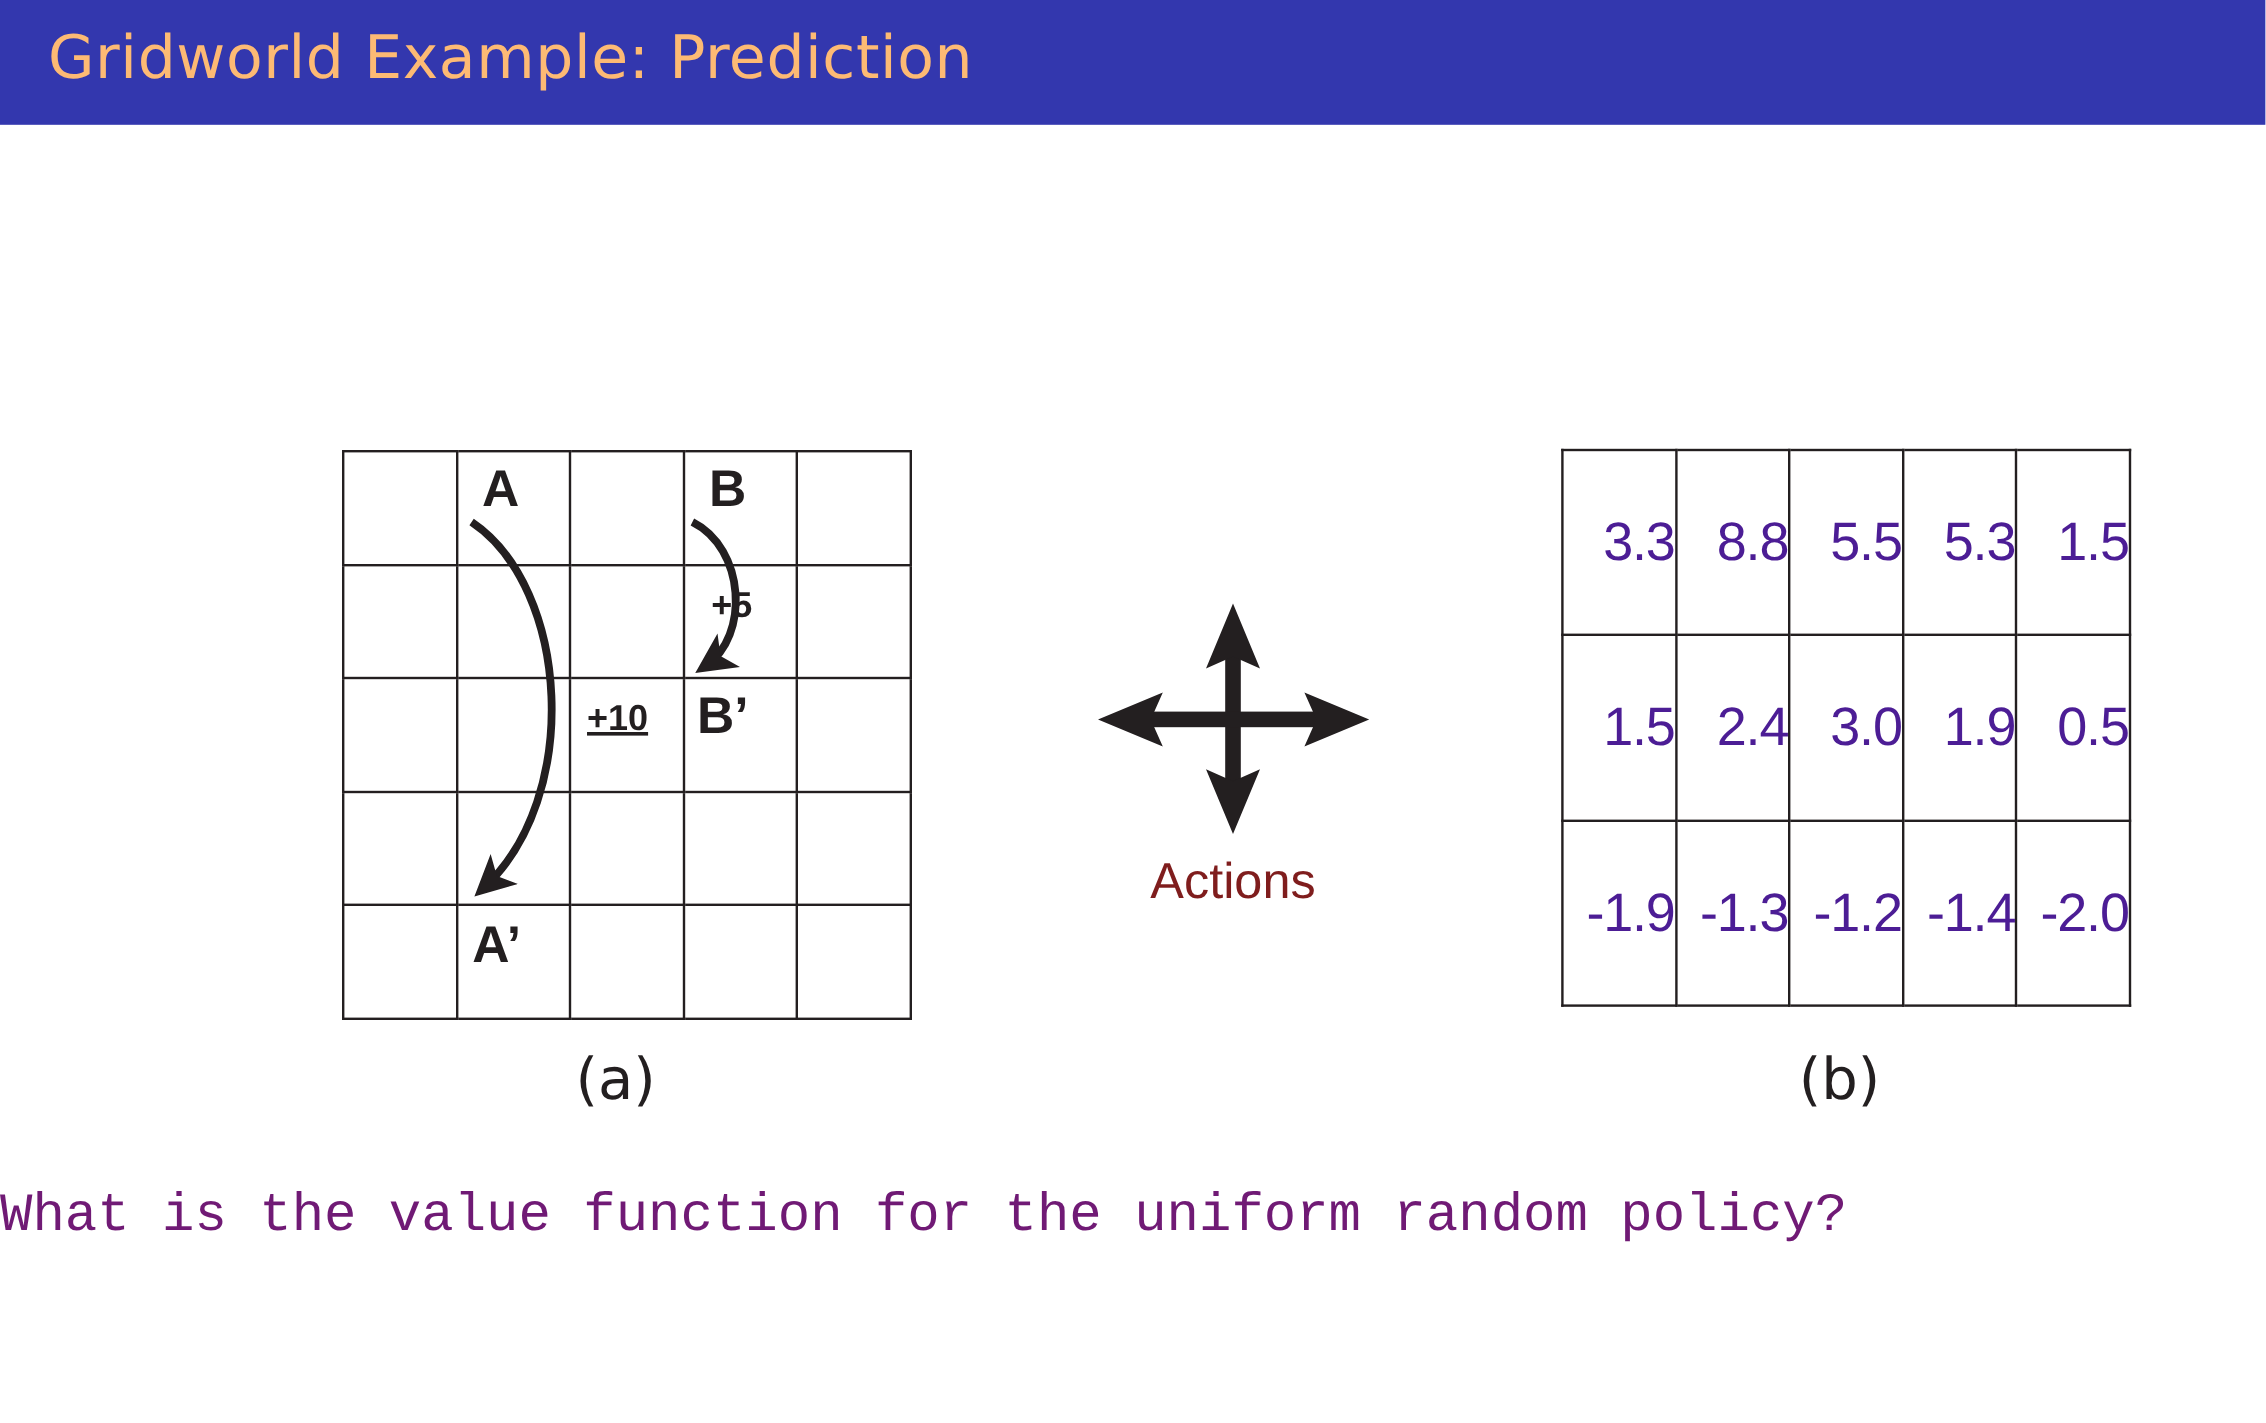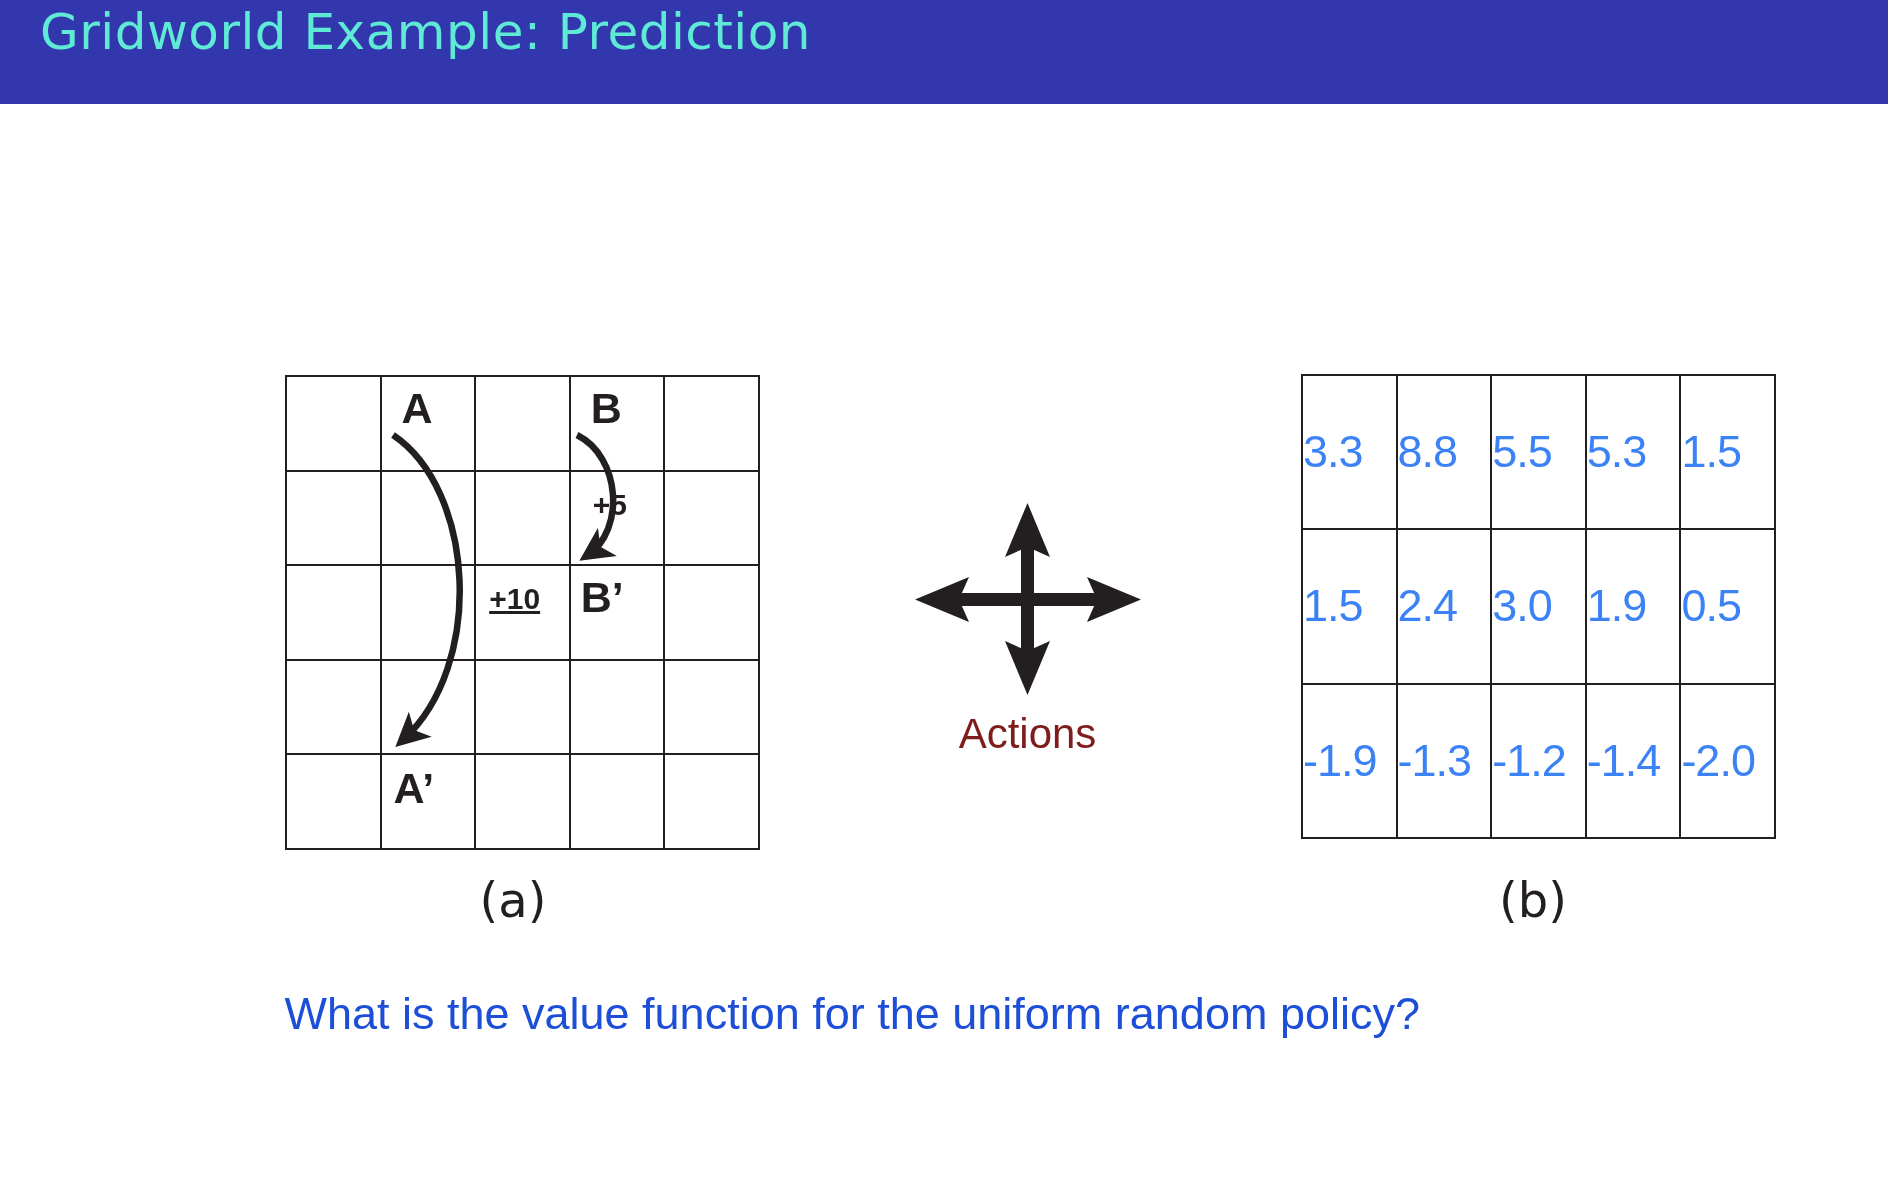--- a/index.html
+++ b/index.html
@@ -19,25 +19,25 @@
   
   #title-bar {
     position: absolute;
     left: 0; top: 0;
     width: 1888px; height: 104px;
     background: #3337ae;
   }
   #title-text {
     position: absolute;
     left: 40px;
-    top: 3px;
+    top: 19px;
     font-family: "DejaVu Sans", sans-serif;
     font-size: 50px;
     letter-spacing: 0.5px;
-    color: #5eead4;
+    color: #fdba74;
     white-space: nowrap;
   }
 
   
   #figure-a {
     position: absolute;
     left: 285px;
     top: 375px;
     width: 463px;
     height: 463px;
@@ -117,49 +117,49 @@
     border-collapse: collapse;
     width: 463px;
     height: 465px;
     table-layout: fixed;
   }
   #grid-b-table td {
     border: 2px solid #231f20;
     width: 92.6px;
     height: 93px;
     padding: 0;
-    text-align: left;
+    text-align: right;
     vertical-align: middle;
     font-family: "Liberation Sans", sans-serif;
     font-size: 45px;
-    color: #3b82f6;
+    color: #4c1d95;
     letter-spacing: -1px;
   }
 
   
   .fig-caption {
     position: absolute;
     font-family: "DejaVu Sans", sans-serif;
     font-size: 48px;
     color: #231f20;
     text-align: center;
   }
   #caption-a { left: 413px; top: 872px; width: 200px; }
   #caption-b { left: 1433px; top: 872px; width: 200px; }
 
   
   #question-text {
     position: absolute;
     left: 0;
     top: 988px;
     width: 1420px;
-    text-align: right;
-    font-family: Liberation Sans, sans-serif;
+    text-align: center;
+    font-family: Liberation Mono, monospace;
     font-size: 45px;
-    color: #1d4ed8;
+    color: #701a75;
     white-space: nowrap;
   }
 </style>
 </head>
 <body>
 
 <div id="title-bar">
   <div id="title-text">Gridworld Example: Prediction</div>
 </div>
 

